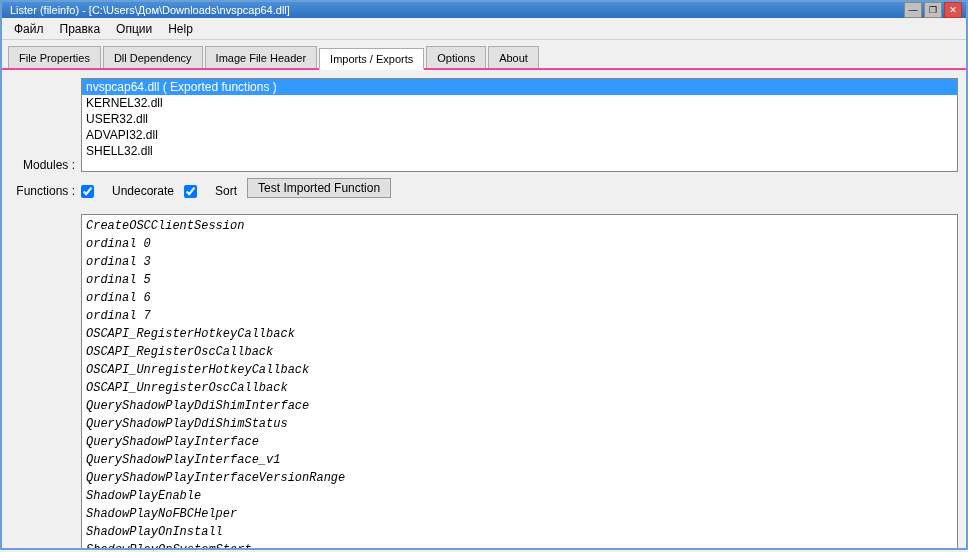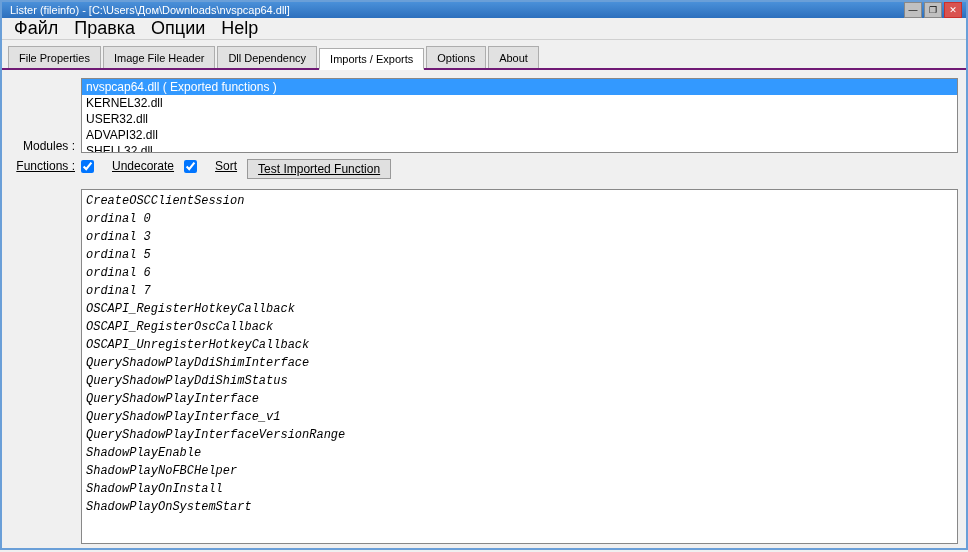--- a/index.html
+++ b/index.html
@@ -50,31 +50,31 @@
       background: #f0f0f0;
       height: 22px;
       display: flex;
       align-items: center;
       padding: 0 4px;
       border-bottom: 1px solid #d0d0d0;
     }
     .menu-item {
       padding: 2px 8px;
       cursor: pointer;
-      font-size: 18px;
+      font-size: 12px;
       color: #000;
     }
 
     
     .tab-bar {
       background: #f0f0f0;
       display: flex;
       align-items: flex-end;
       padding: 4px 6px 0 6px;
-      border-bottom: 2px solid #701a75;
+      border-bottom: 2px solid #ec4899;
       height: 30px;
     }
     .tab {
       padding: 3px 10px;
       border: 1px solid #adadad;
       border-bottom: none;
       background: #e1e1e1;
       cursor: pointer;
       font-size: 11px;
       margin-right: 2px;
@@ -110,21 +110,21 @@
       color: #000;
       min-width: 65px;
       padding-top: 2px;
       text-align: right;
       margin-right: 6px;
     }
     .modules-list {
       flex: 1;
       border: 1px solid #888;
       background: white;
-      height: 75px;
+      height: 94px;
       overflow-y: scroll;
       position: relative;
     }
     .module-item {
       padding: 1px 4px;
       cursor: pointer;
       white-space: nowrap;
       font-size: 12px;
       color: #000;
     }
@@ -134,23 +134,22 @@
     }
 
     
     .modules-list::-webkit-scrollbar { width: 16px; }
     .modules-list::-webkit-scrollbar-track { background: #f0f0f0; }
     .modules-list::-webkit-scrollbar-thumb { background: #c0c0c0; border: 1px solid #888; }
 
     
     .functions-row {
       display: flex;
-      align-items: flex-start;
-      margin-bottom: 10px;
-      text-decoration: underline;
+      align-items: flex-end;
+      margin-bottom: 16px;
     }
     .functions-label {
       font-size: 12px;
       color: #000;
       min-width: 65px;
       text-align: right;
       margin-right: 6px;
     }
     .checkbox-label {
       display: flex;
@@ -223,22 +222,22 @@
 
   <div class="menu-bar">
     <div class="menu-item">Файл</div>
     <div class="menu-item">Правка</div>
     <div class="menu-item">Опции</div>
     <div class="menu-item">Help</div>
   </div>
 
   <div class="tab-bar">
     <div class="tab">File Properties</div>
+    <div class="tab">Dll Dependency</div>
     <div class="tab">Image File Header</div>
-    <div class="tab">Dll Dependency</div>
     <div class="tab active">Imports / Exports</div>
     <div class="tab">Options</div>
     <div class="tab">About</div>
   </div>
 
   <div class="main-content">
 
     <div class="section-row">
       <span class="section-label">Modules :</span>
       <div class="modules-list">
@@ -268,20 +267,21 @@
       <div class="functions-list" id="functions-container">
       <div class="function-item">CreateOSCClientSession</div>
           <div class="function-item">ordinal  0</div>
           <div class="function-item">ordinal  3</div>
           <div class="function-item">ordinal  5</div>
           <div class="function-item">ordinal  6</div>
           <div class="function-item">ordinal  7</div>
           <div class="function-item">OSCAPI_RegisterHotkeyCallback</div>
           <div class="function-item">OSCAPI_RegisterOscCallback</div>
           <div class="function-item">OSCAPI_UnregisterHotkeyCallback</div>
+          <div class="function-item">OSCAPI_UnregisterOscCallback</div>
           <div class="function-item">QueryShadowPlayDdiShimInterface</div>
           <div class="function-item">QueryShadowPlayDdiShimStatus</div>
           <div class="function-item">QueryShadowPlayInterface</div>
           <div class="function-item">QueryShadowPlayInterface_v1</div>
           <div class="function-item">QueryShadowPlayInterfaceVersionRange</div>
           <div class="function-item">ShadowPlayEnable</div>
           <div class="function-item">ShadowPlayNoFBCHelper</div>
           <div class="function-item">ShadowPlayOnInstall</div>
           <div class="function-item">ShadowPlayOnSystemStart</div>
         </div>

